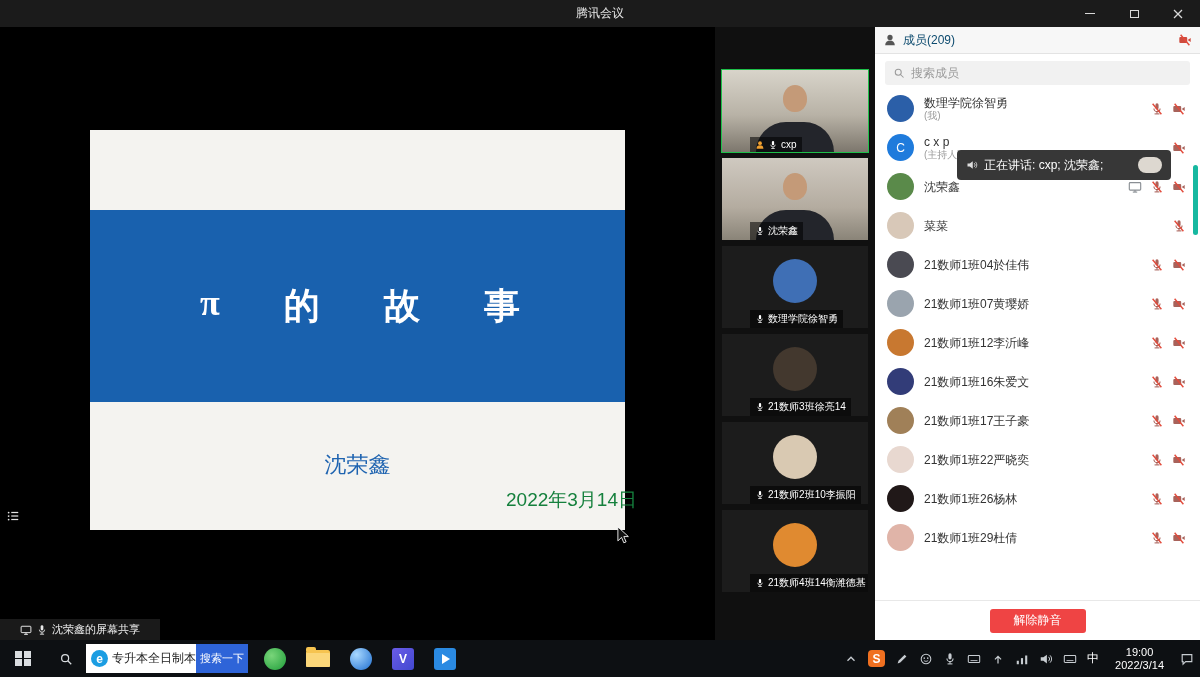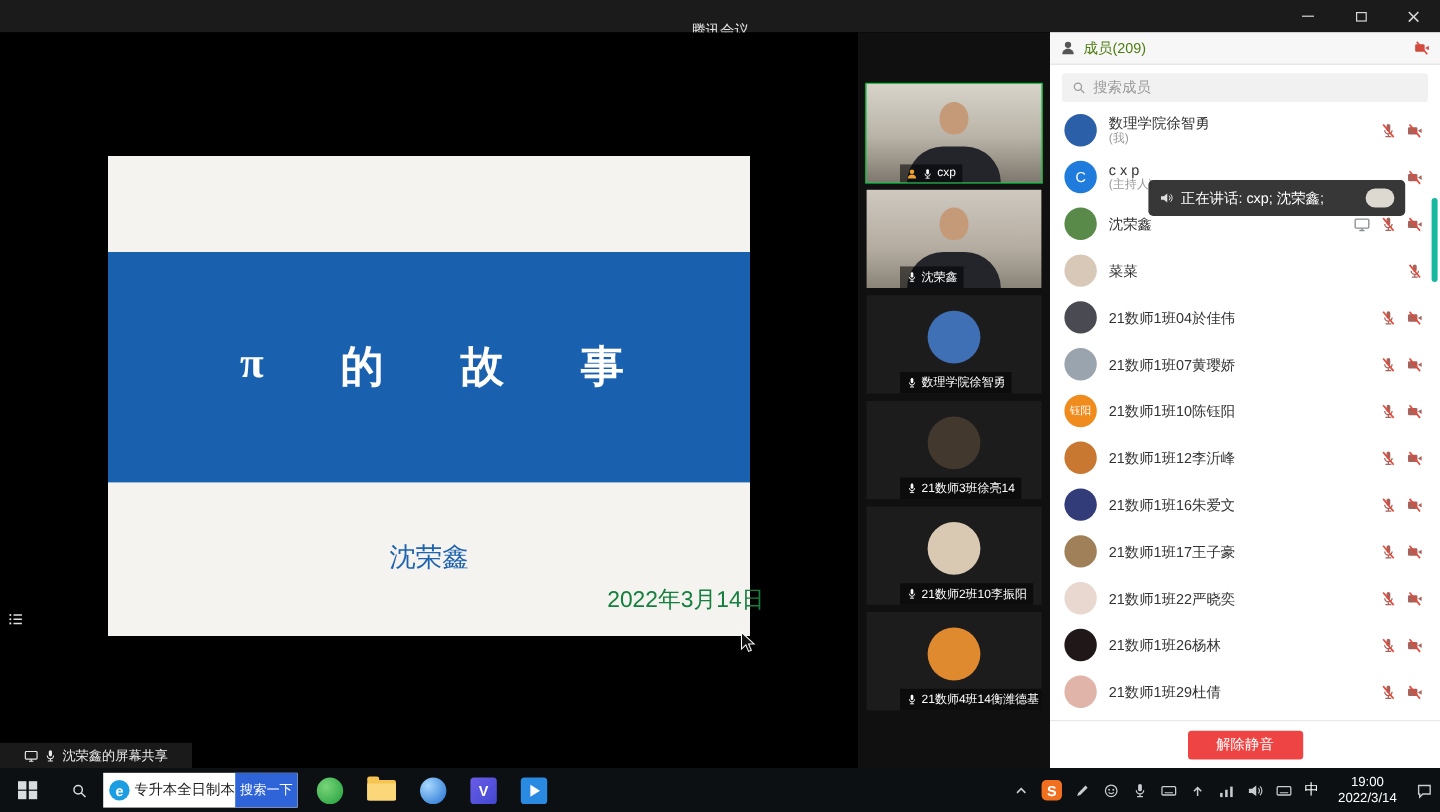--- a/index.html
+++ b/index.html
@@ -3,21 +3,21 @@
 <meta charset="utf-8">
 <style>
   * { margin:0; padding:0; box-sizing:border-box; }
   html,body { width:1200px; height:677px; overflow:hidden; background:#000;
               font-family:"Liberation Sans", sans-serif; }
   .app { position:relative; width:1200px; height:677px; background:#000; overflow:hidden; }
 
   
   .titlebar{position:absolute;left:0;top:0;width:1200px;height:27px;background:#1b1b1b;}
   .titlebar .title{position:absolute;left:0;right:0;top:0;line-height:27px;text-align:center;
-                   color:#e6e6e6;font-size:12px;margin-top:12px;}
+                   color:#e6e6e6;font-size:12px;}
   .win-controls{position:absolute;right:0;top:0;height:27px;display:flex;z-index:20;}
   .wc{width:44px;height:27px;display:flex;align-items:center;justify-content:center;color:#d8d8d8;}
   .wc-min{width:10px;height:0;border-bottom:1.5px solid #d8d8d8;display:block;}
   .wc-max{width:9px;height:8px;border:1.2px solid #d8d8d8;display:block;}
   .wcx{width:10px;height:10px;stroke:#d8d8d8;stroke-width:1.3;}
 
   
   .stage{position:absolute;left:0;top:27px;width:715px;height:613px;background:#000;}
   .slide{position:absolute;left:90px;top:103px;width:535px;height:400px;background:#f4f3f0;}
   .band{position:absolute;left:0;top:80px;width:535px;height:192px;background:#1961ae;}
@@ -45,21 +45,21 @@
          border-radius:38px 38px 0 0;background:#23252b;}
   .tava{position:absolute;left:50%;top:13px;transform:translateX(-50%);width:44px;height:44px;
         border-radius:50%;background:#555;}
   .tlabel{position:absolute;left:0;bottom:0;display:flex;align-items:center;gap:3px;
           background:rgba(0,0,0,.55);color:#fff;font-size:10px;padding:2px 5px;max-width:100%;
           white-space:nowrap;overflow:hidden;margin-left:28px;}
 
   
   .panel{position:absolute;left:875px;top:27px;width:325px;height:613px;background:#fff;}
   .phead-bar{height:27px;background:#f7f7f7;border-bottom:1px solid #e3e3e3;display:flex;
-             align-items:center;padding:0 8px;gap:6px;font-size:12px;color:#4d7c0f;}
+             align-items:center;padding:0 8px;gap:6px;font-size:12px;color:#0c4a6e;}
   .phead-bar .spacer{margin-left:auto;}
   .psearch{margin:7px 10px 4px;height:24px;background:#f1f1f1;border-radius:3px;display:flex;
            align-items:center;gap:6px;padding:12px 8px;}
   .psearch input{border:none;outline:none;background:transparent;font-size:12px;color:#444;
                  width:100%;font-family:inherit;}
   .psearch input::placeholder{color:#9b9b9b;}
   .plist{position:absolute;left:0;top:62px;right:0;bottom:40px;overflow:hidden;}
   .mrow{height:39px;display:flex;align-items:center;padding:0 14px 0 12px;gap:10px;}
   .mava{width:27px;height:27px;border-radius:50%;flex:none;color:#fff;font-size:9px;display:flex;
         align-items:center;justify-content:center;overflow:hidden;}
@@ -438,38 +438,20 @@
               <use href="#i-mic"></use>
               <use href="#i-slash"></use>
             </svg>
           <svg class="ic cam-off" viewBox="0 0 16 16">
               <use href="#i-cam"></use>
               <use href="#i-slash"></use>
             </svg>
         </div>
       </div>
 
-      <div class="mrow">
-        <div class="mava" style="background: rgb(240, 140, 30);">
-            <span>钰阳</span>
-          </div>
-        <div class="mtext">
-          <div class="mname">21数师1班10陈钰阳</div>
-        </div>
-        <div class="micons">
-          <svg class="ic mic-off" viewBox="0 0 16 16">
-              <use href="#i-mic"></use>
-              <use href="#i-slash"></use>
-            </svg>
-          <svg class="ic cam-off" viewBox="0 0 16 16">
-              <use href="#i-cam"></use>
-              <use href="#i-slash"></use>
-            </svg>
-        </div>
-      </div>
 
       <div class="mrow">
         <div class="mava" style="background: rgb(200, 120, 48);"></div>
         <div class="mtext">
           <div class="mname">21数师1班12李沂峰</div>
         </div>
         <div class="micons">
           <svg class="ic mic-off" viewBox="0 0 16 16">
               <use href="#i-mic"></use>
               <use href="#i-slash"></use>

